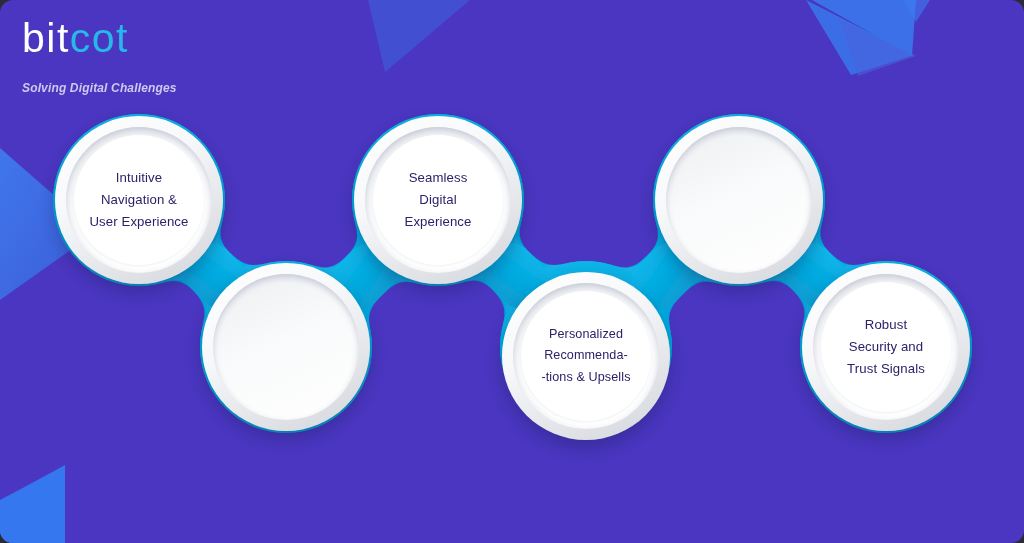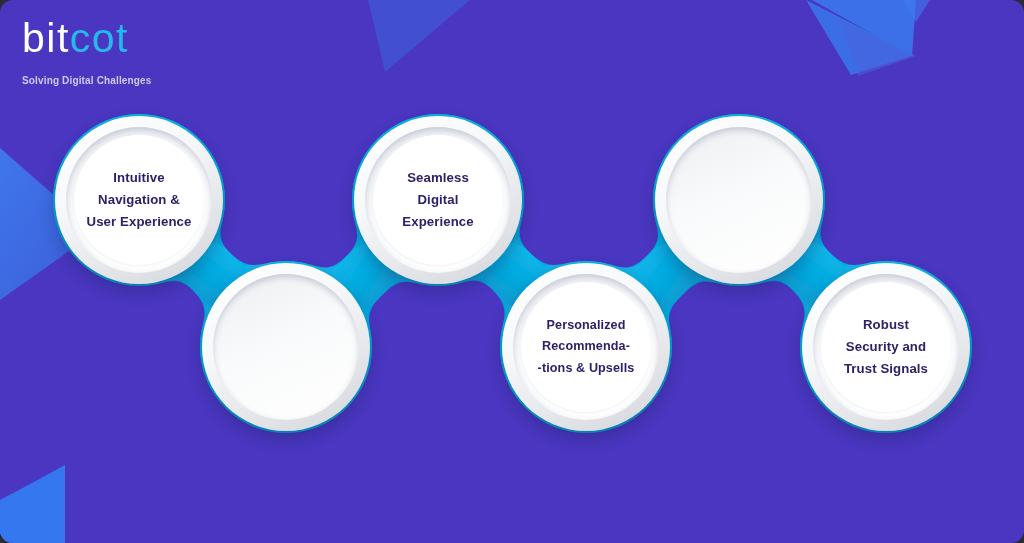--- a/index.html
+++ b/index.html
@@ -36,45 +36,45 @@
   #logo .wordmark {
     font-size: 41px;
     font-weight: 400;
     letter-spacing: 1.5px;
     line-height: 1;
     white-space: nowrap;
   }
   #logo .wm-bit { color: #ffffff; }
   #logo .wm-cot { color: #27b7e8; }
   #logo .tagline {
-    margin-top: 16px;
-    font-size: 10px;
+    margin-top: 22px;
+    font-size: 12px;
     font-weight: bold;
     letter-spacing: 0.15px;
     color: #cfc9ee;
     white-space: nowrap;
+    font-style: italic;
   }
 
   
   #blob-layer {
     position: absolute;
     inset: 0;
     width: 1024px;
     height: 543px;
     z-index: 10;
   }
 
   
   #nodes {
     position: absolute;
     inset: 0;
     width: 1024px;
     height: 446px;
     z-index: 20;
-    font-weight: bold;
   }
   .node {
     position: absolute;
     width: 168px;
     height: 168px;
     transform: translate(-50%, -50%);
   }
   
   .node .ring-outer {
     position: absolute;
@@ -207,21 +207,21 @@
     <div class="node" style="left:438px; top:200px;">
       <div class="ring-outer"></div>
       <div class="ring-inner"></div>
       <div class="face">
         <div class="label">Seamless
 Digital
 Experience</div>
       </div>
     </div>
 
-    <div class="node wide" style="left:586px; top:347px;">
+    <div class="node wide" style="left:586px; top:356px;">
       <div class="ring-outer"></div>
       <div class="ring-inner"></div>
       <div class="face">
         <div class="label">Personalized
 Recommenda-
 -tions &amp; Upsells</div>
       </div>
     </div>
 
     <div class="node" style="left:739px; top:200px;">

